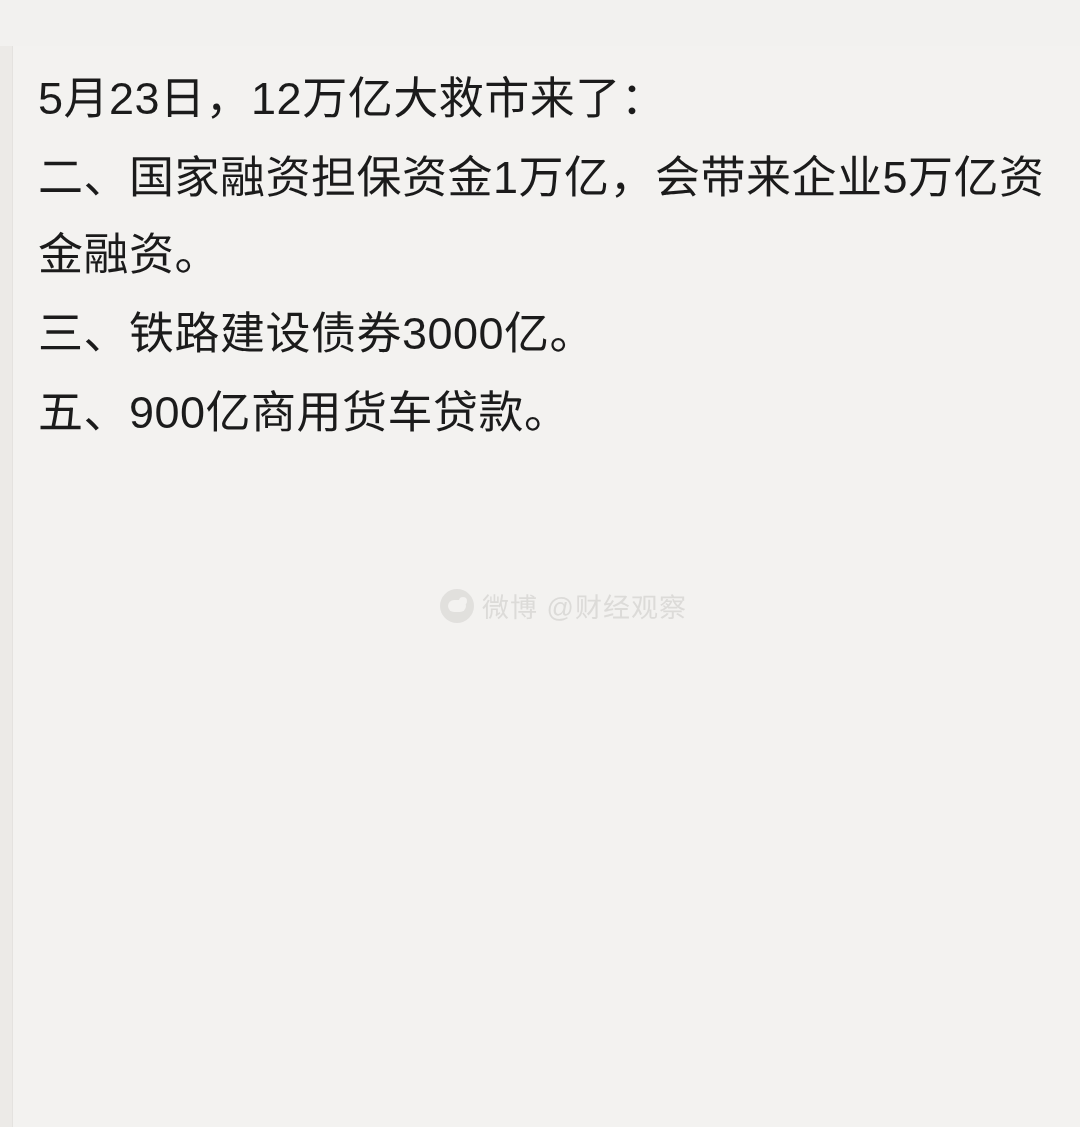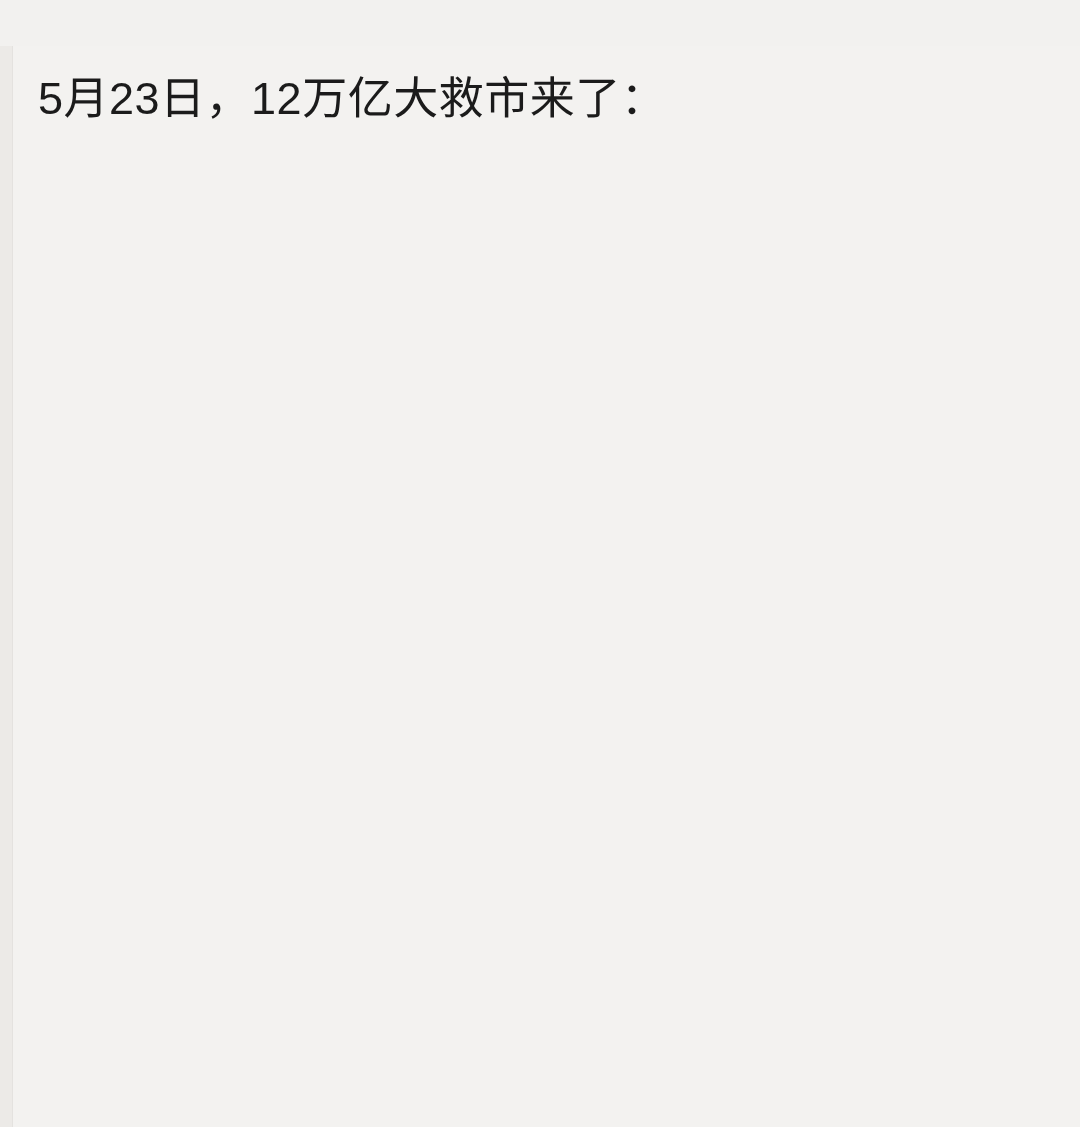--- a/index.html
+++ b/index.html
@@ -98,23 +98,30 @@
 
 <div class="page">
 
   <div class="left-edge"></div>
 
   <div class="content">
 
     <p class="line para">5月23日，12万亿大救市来了：</p>
 
 
+    <p class="line para">二、国家融资担保资金1万亿，会带来企业5万亿资金融资。</p>
+
+    <p class="line para">三、铁路建设债券3000亿。</p>
 
 
-
+    <p class="line para">五、900亿商用货车贷款。</p>
 
 
 
 
   </div>
 
+  <div class="watermark">
+    <span class="wm-logo"></span>
+    <span class="wm-text">微博 @财经观察</span>
+  </div>
 
 </div>
 
 </body></html>

